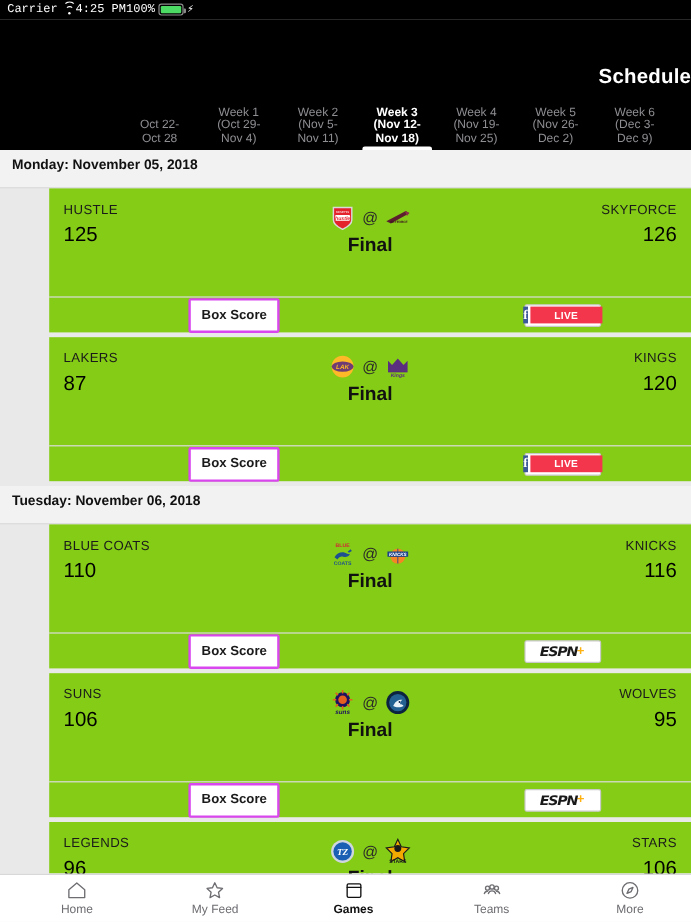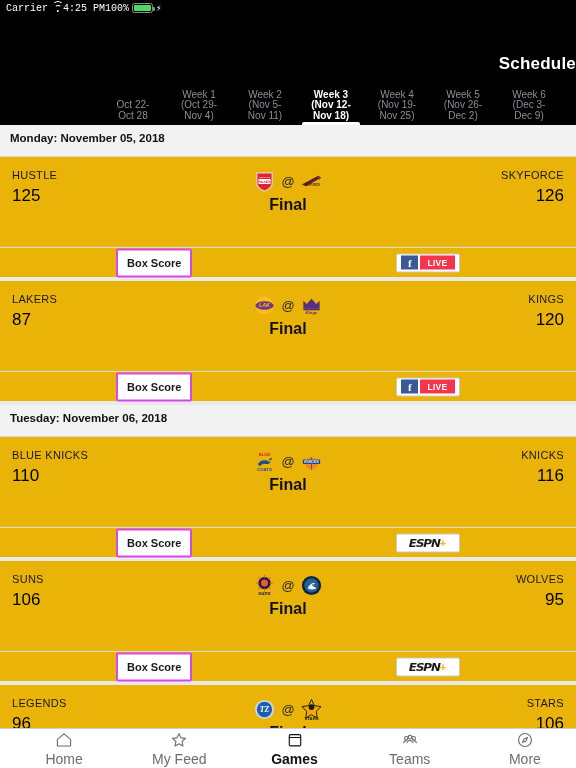--- a/index.html
+++ b/index.html
@@ -65,21 +65,21 @@
   }
 
   
   .content { flex: 1 1 auto; overflow: hidden; background: #e9e9ea; }
 
   .day-header {
     background: #f2f2f2; color: #111; font-size: 11.5px; font-weight: bold;
     padding: 7px 10px 12px 10px; border-bottom: 1px solid #d8d8d8;
   }
 
-  .game-card { background: #eab308; margin-bottom: 4px; }
+  .game-card { background: #84cc16; margin-bottom: 4px; margin-left: 41px; }
 
   .game-main {
     display: flex; align-items: flex-start; position: relative;
     padding: 12px 12px 0 12px; height: 90px;
   }
   .side { width: 150px; }
   .side.right { margin-left: auto; text-align: right; }
   .team-name { font-size: 11px; color: #1a1a1a; letter-spacing: 0.3px; }
   .team-score { font-size: 17px; font-weight: normal; color: #000; margin-top: 5px; }
 
@@ -109,21 +109,21 @@
     width: 64px; height: 19px; display: flex; align-items: center;
     justify-content: center; gap: 2px;
   }
   .fb-sq {
     width: 17px; height: 14px; background: #3b5998; color: #fff;
     font-weight: bold; font-size: 11px; font-family: "Liberation Serif", serif;
     display: flex; align-items: center; justify-content: center; line-height: 1;
   }
   .live-sq {
     background: #f4364c; color: #fff; font-size: 8.5px; font-weight: bold;
-    padding: 2px 7px; letter-spacing: 0.3px; line-height: 10px;
+    padding: 2px 20px; letter-spacing: 0.3px; line-height: 10px;
   }
   .espn-wrap { display: flex; align-items: center; gap: 1px; }
   .espn-txt {
     font-size: 11px; font-weight: bold; font-style: italic; color: #1a1a1a;
     letter-spacing: -1px; font-family: "DejaVu Sans", sans-serif;
     transform: scaleX(1.08);
   }
   .espn-plus { color: #ffb20f; font-size: 11px; font-weight: bold; line-height: 1; }
 
   
@@ -131,21 +131,21 @@
   .logo svg { display: block; width: 100%; height: 100%; }
 
   
   .tabbar {
     flex: 0 0 auto; height: 40px; background: #fff;
     border-top: 1px solid #cfcfcf; display: flex;
   }
   .tab {
     flex: 1 1 0; display: flex; flex-direction: column;
     align-items: center; justify-content: center; gap: 2px;
-    color: #6d6d72; font-size: 14px; margin-left: 13px;
+    color: #6d6d72; font-size: 10px; margin-left: 13px;
   }
   .tab.active { color: #111; font-weight: bold; }
   .tab svg { display: block; }
 </style>
 </head>
 <body>
 
 <div class="statusbar">
   <div class="sb-left">
     <span>Carrier</span>
@@ -272,21 +272,21 @@
         <div class="bcast">
           <span class="fb-sq">f</span>
           <span class="live-sq">LIVE</span>
         </div>
       </div>
     </div>
     <div class="day-header">Tuesday: November 06, 2018</div>
     <div class="game-card">
       <div class="game-main">
         <div class="side">
-          <div class="team-name">BLUE KNICKS</div>
+          <div class="team-name">BLUE COATS</div>
           <div class="team-score">110</div>
         </div>
         <div class="center">
           <div class="matchup">
             <span class="logo">
               <svg viewBox="0 0 48 48" xmlns="http://www.w3.org/2000/svg">
                 <text x="24" y="13" font-size="9" font-weight="bold" text-anchor="middle" fill="#d32836" font-family="sans-serif">BLUE</text>
                 <path d="M10 30c4-8 12-10 18-8 4 1 7 4 9 2-2 5-7 6-12 5-4-1-8 1-10 5z" fill="#1d4f91"></path>
                 <path d="M33 20l5-4 2 3-5 3z" fill="#1d4f91"></path>
                 <text x="24" y="44" font-size="9" font-weight="bold" text-anchor="middle" fill="#1d4f91" font-family="sans-serif">COATS</text>

